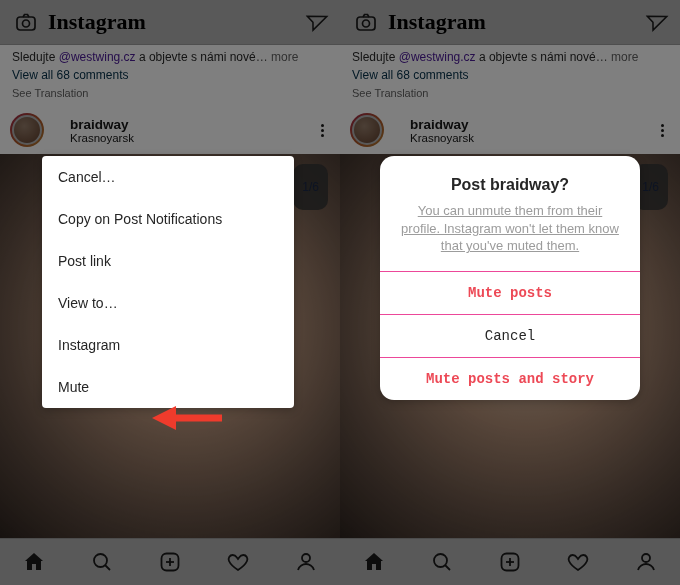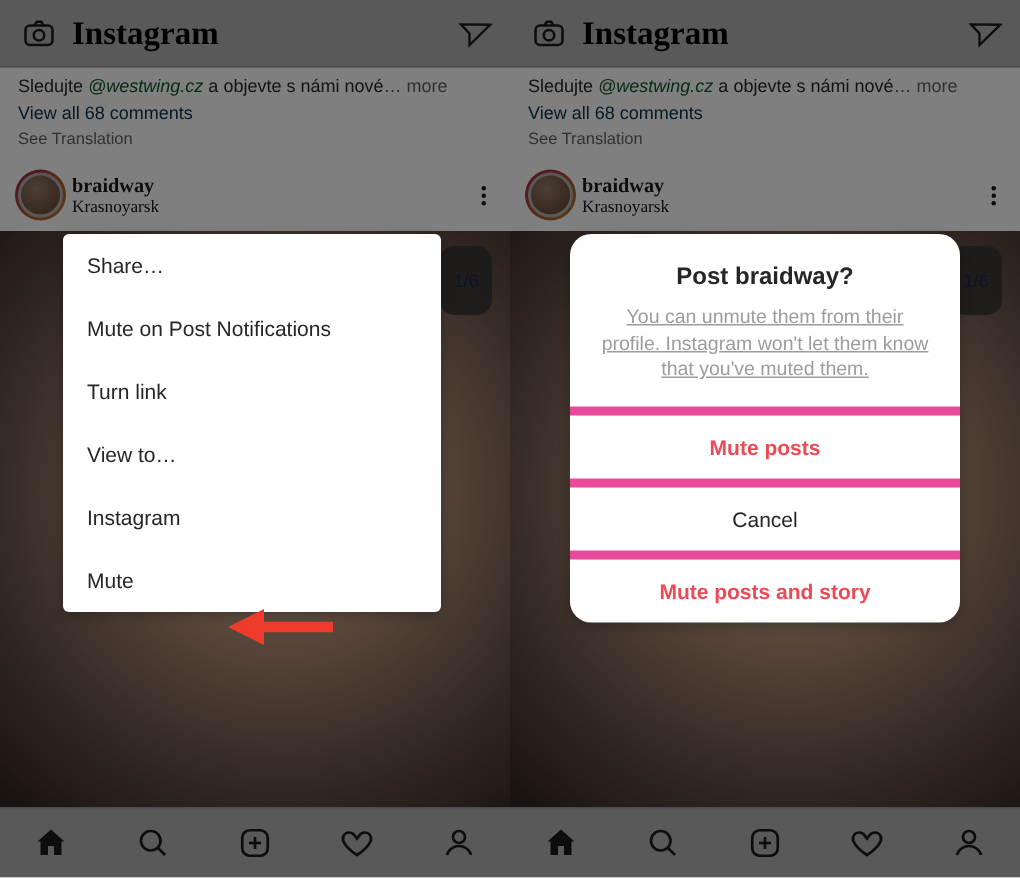--- a/index.html
+++ b/index.html
@@ -5,44 +5,44 @@
 html,body{margin:0;padding:0;font-family:-apple-system,Helvetica,Arial,sans-serif;background:#fff;}
 .wrap{width:680px;height:585px;display:flex;}
 .phone{width:340px;height:585px;position:relative;overflow:hidden;background:#fff;}
 .header{height:44px;display:flex;align-items:center;padding:0 14px;border-bottom:1px solid #e0e0e0;background:#fff;position:relative;z-index:2;font-weight:bold;}
 .cam-icon{flex:0 0 auto;margin-right:10px;}
 .logo{flex:0 0 auto;font-family:"Brush Script MT","Segoe Script",cursive;font-size:22px;letter-spacing:0px;}
 .spacer{flex:1;}
 .send-icn{flex:0 0 auto;transform:rotate(20deg);}
 .feedtop{padding:4px 12px 6px;color:#707070;font-size:12px;line-height:1.35;}
 .feedtop .caption{color:#3a3a3a;}
-.feedtop .mention{color:#15803d;font-style:italic;}
+.feedtop .mention{color:#6d28d9;}
 .viewall{color:#0c4a6e;margin-top:2px;}
 .seetrans{color:#8e8e8e;font-size:11px;margin-top:3px;}
 .postbar{display:flex;align-items:center;padding:6px 10px;position:relative;}
 .avatar{width:34px;height:34px;border-radius:50%;background:linear-gradient(135deg,#e1306c,#f77737,#fcaf45);padding:2px;box-sizing:border-box;}
 .avatar-inner{width:100%;height:100%;border-radius:50%;background:radial-gradient(circle at 40% 35%,#d8b59a,#8a5a3f);border:2px solid #fff;box-sizing:border-box;}
-.postmeta{margin-left:4px;flex:1;font-family:Liberation Serif, serif;}
+.postmeta{margin-left:26px;flex:1;}
 .username{font-weight:600;font-size:13.5px;color:#262626;}
 .location{font-size:11.5px;color:#262626;}
 .kebab{padding:8px 6px;display:flex;flex-direction:column;gap:2px;}
 .kebab span{width:3px;height:3px;background:#262626;border-radius:50%;}
 .postimg{position:absolute;left:0;right:0;top:154px;bottom:46px;background:
  radial-gradient(circle at 55% 45%,rgba(225,196,168,0.9) 0%,rgba(169,128,100,0.9) 35%,rgba(95,73,60,0.95) 70%,rgba(50,40,35,1) 100%);
  filter:contrast(1.05) saturate(0.9);}
 .overlay-dim{position:absolute;inset:0;background:rgba(0,0,0,0.5);z-index:5;}
 .counter{position:absolute;top:164px;right:12px;background:rgba(30,30,30,0.85);color:#0f172a;font-size:12px;padding:16px 9px;border-radius:10px;z-index:7;}
 .menu{position:absolute;left:42px;top:156px;width:252px;background:#fff;border-radius:4px;box-shadow:0 2px 8px rgba(0,0,0,0.25);z-index:8;}
 .menu-item{padding:13px 16px;font-size:14px;color:#262626;}
 .arrow{position:absolute;left:150px;top:400px;z-index:9;}
 .dialog{position:absolute;left:40px;right:40px;top:156px;background:#fff;border-radius:14px;box-shadow:0 2px 8px rgba(0,0,0,0.25);z-index:8;overflow:hidden;}
 .dlg-head{padding:20px 20px 16px;text-align:center;}
 .dlg-title{font-size:16px;font-weight:600;color:#262626;margin-bottom:8px;}
 .dlg-body{font-size:13px;color:#9c9c9c;line-height:1.35;text-decoration:underline;}
-.dlg-btn{border-top:6px solid #ec4899;text-align:center;padding:13px 8px;font-size:14px;}
+.dlg-btn{border-top:1px solid #ec4899;text-align:center;padding:13px 8px;font-size:14px;font-family:Liberation Mono, monospace;}
 .dlg-red{color:#ed4956;font-weight:600;}
 .dlg-cancel{color:#262626;}
 .tabbar{position:absolute;left:0;right:0;bottom:0;height:46px;border-top:1px solid #dbdbdb;background:#fff;display:flex;align-items:center;justify-content:space-around;z-index:2;}
 .dim .header,.dim .feedtop,.dim .postbar,.dim .tabbar{filter:brightness(0.7);}
 .dim .counter{filter:brightness(0.85);}
 svg{display:block;}
 </style>
 </head>
 <body>
 
@@ -81,23 +81,23 @@
     <div class="kebab">
           <span></span>
           <span></span>
           <span></span>
         </div>
   </div>
   <div class="postimg"></div>
   <div class="overlay-dim"></div>
   <div class="counter">1/6</div>
   <div class="menu">
-    <div class="menu-item">Share…</div>
-    <div class="menu-item">Mute on Post Notifications</div>
-    <div class="menu-item">Turn link</div>
+    <div class="menu-item">Cancel…</div>
+    <div class="menu-item">Copy on Post Notifications</div>
+    <div class="menu-item">Post link</div>
     <div class="menu-item">View to…</div>
     <div class="menu-item">Instagram</div>
     <div class="menu-item">Mute</div>
   </div>
   <div class="arrow">
     <svg width="78" height="36" viewBox="0 0 78 36">
           <line x1="72" y1="18" x2="20" y2="18" stroke="#ef3b2c" stroke-width="7"></line>
           <polygon points="2,18 26,6 26,30" fill="#ef3b2c"></polygon>
         </svg>
   </div>

